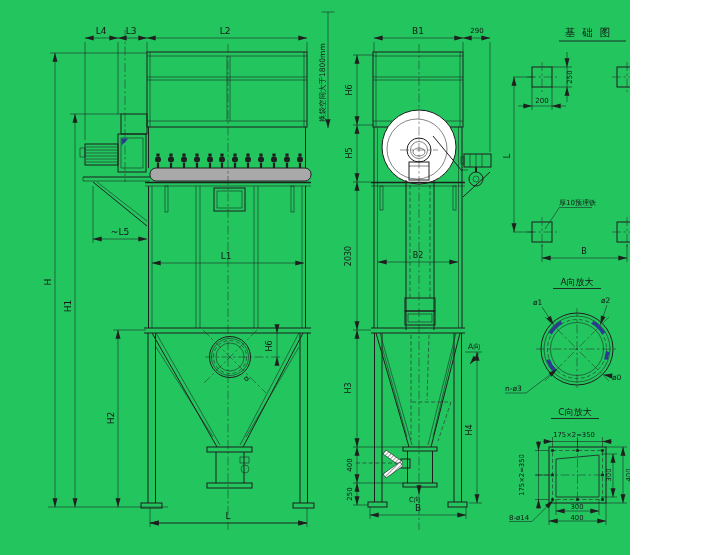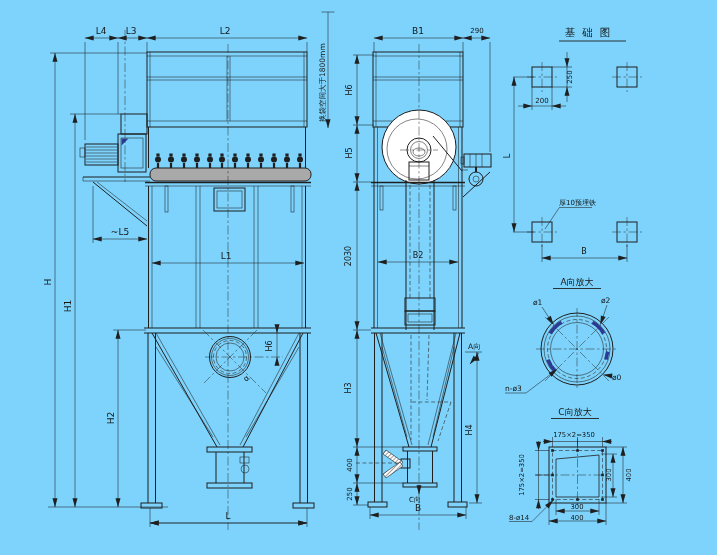--- a/index.html
+++ b/index.html
@@ -1,16 +1,16 @@
 <!DOCTYPE html>
 <html><head>
 <meta charset="utf-8">
 <style>
   html,body{margin:0;padding:0;background:#fff}
-  #stage{width:717px;height:555px;background:#7dd3fc;position:relative;overflow:hidden}
+  #stage{width:630px;height:555px;background:#22c55e;position:relative;overflow:hidden}
   svg text{font-family:"DejaVu Sans","Liberation Sans",sans-serif;fill:#161616}
   .ln{stroke:#1f1f1f;stroke-width:1;fill:none}
   .lt{stroke:#1f1f1f;stroke-width:.55;fill:none}
   .dim{stroke:#1f1f1f;stroke-width:.55;fill:none}
   .cl{stroke:#2a2a2a;stroke-width:.5;stroke-dasharray:9 2.5 2.5 2.5;fill:none}
   .hd{stroke:#2a2a2a;stroke-width:.6;stroke-dasharray:4 2.4;fill:none}
   .fl{fill:#1f1f1f;stroke:none}
   .t10{font-size:10.5px}.t9{font-size:9px}.t8{font-size:8px}.t75{font-size:7.5px}.t7{font-size:7px}.t68{font-size:6.8px}
   .mid{text-anchor:middle}
   .arc{stroke:#2b3a92;stroke-width:3.6;fill:none}

